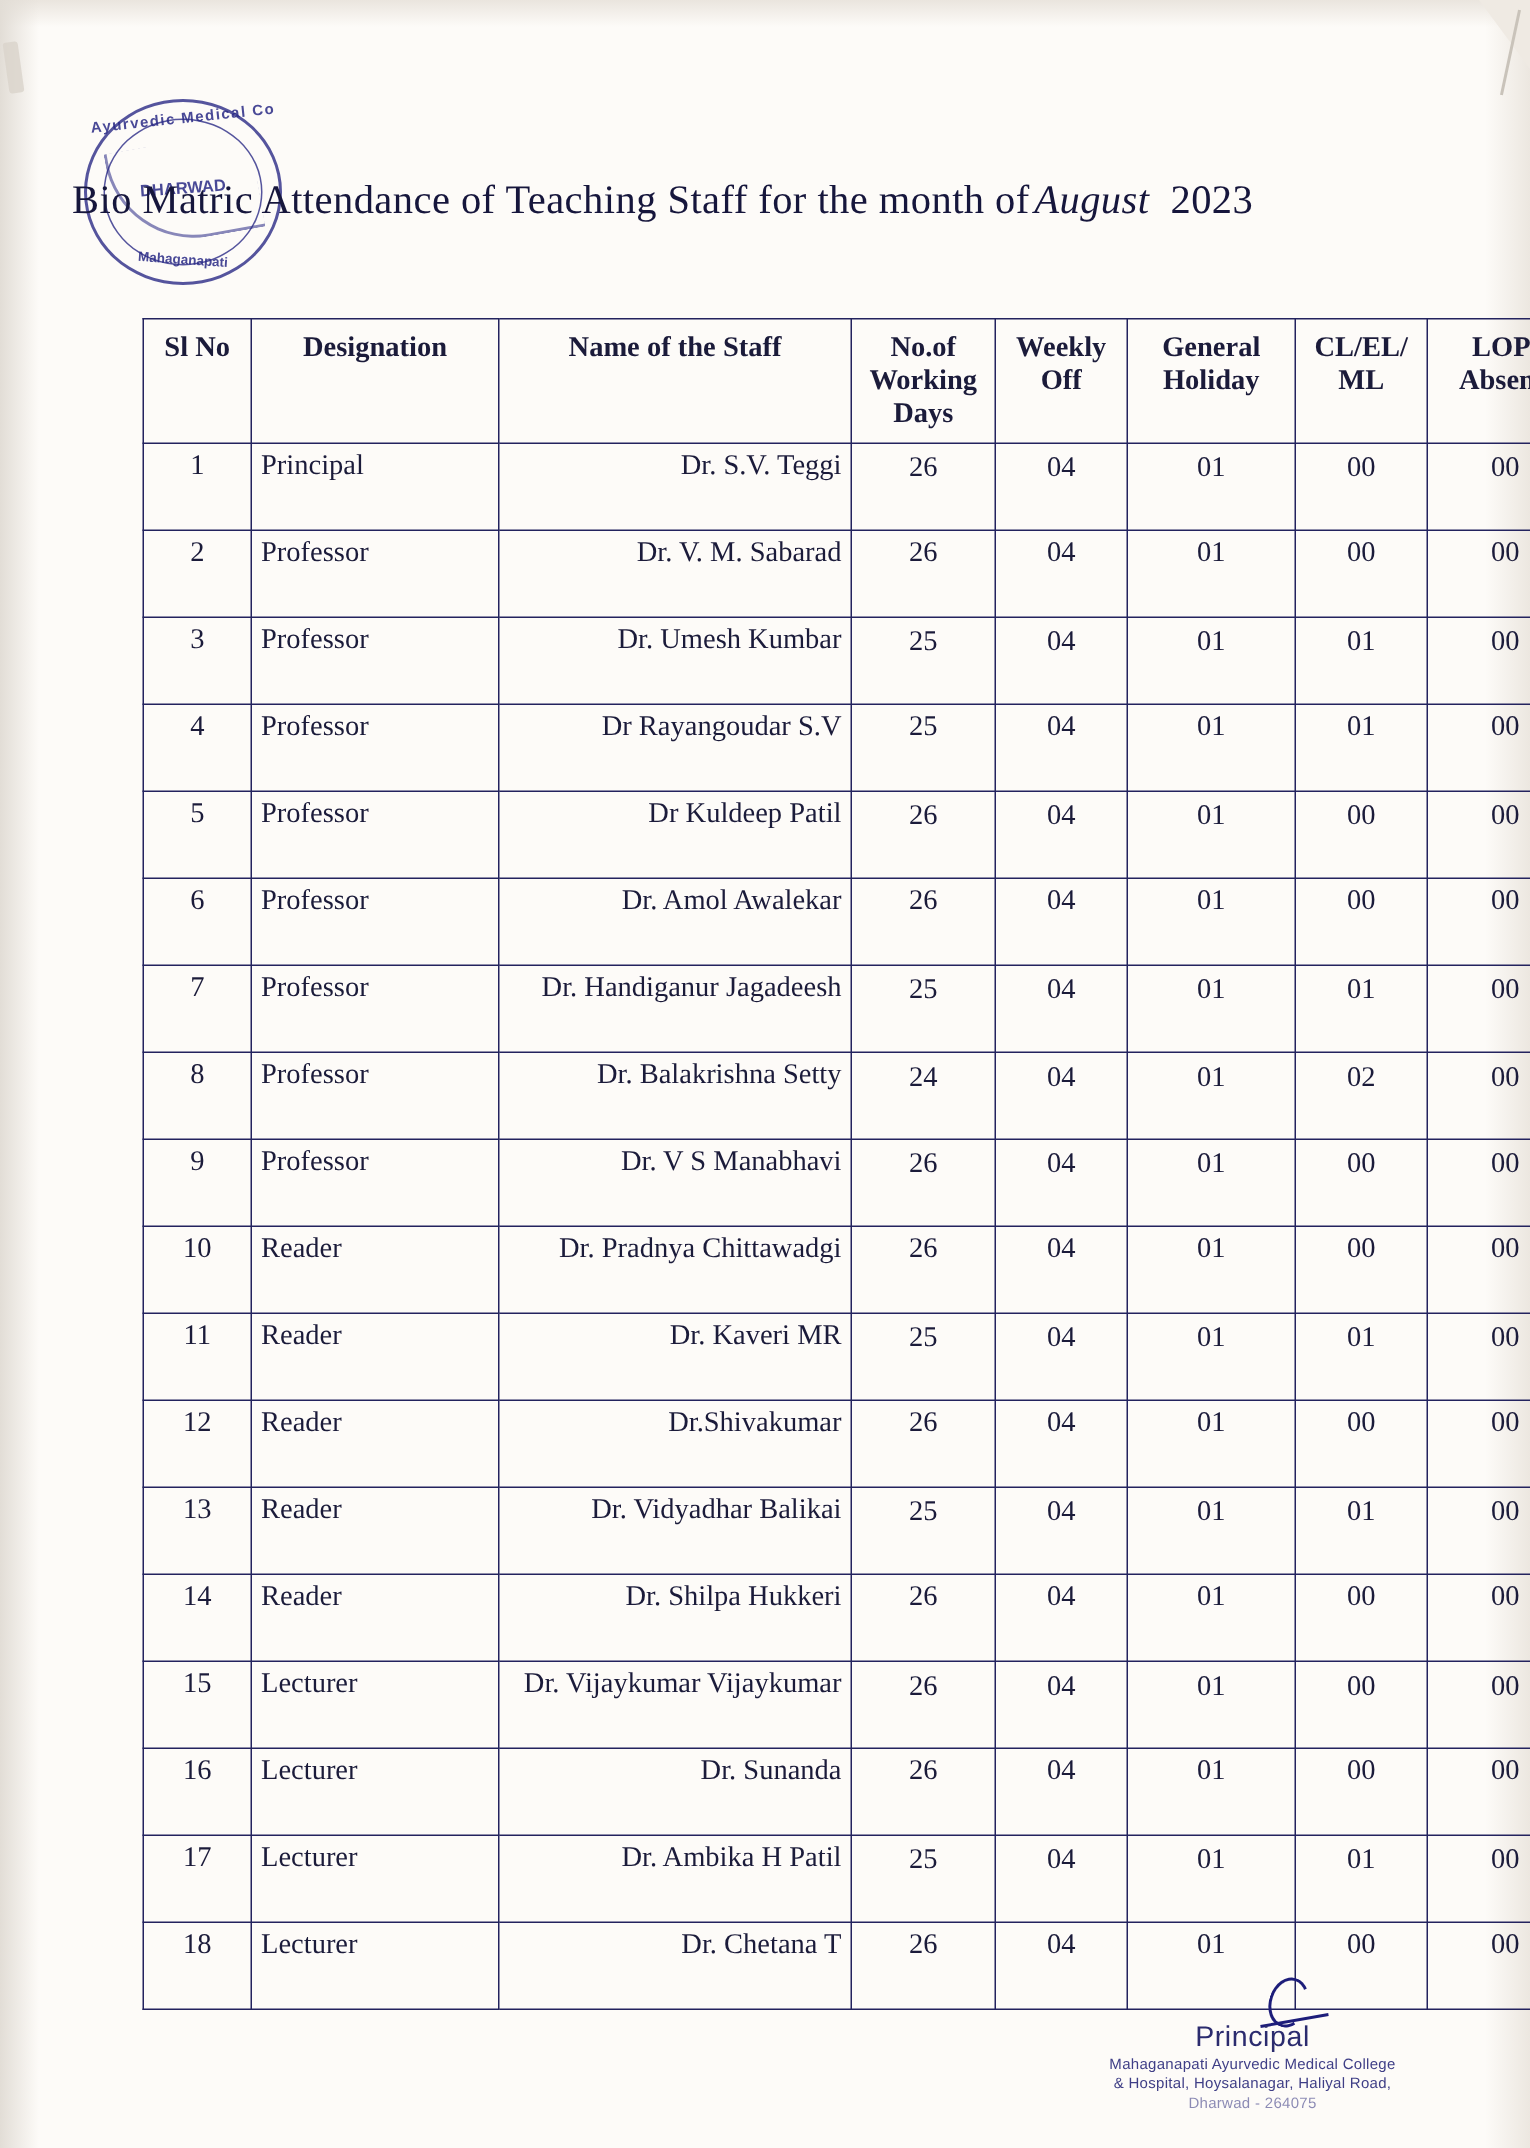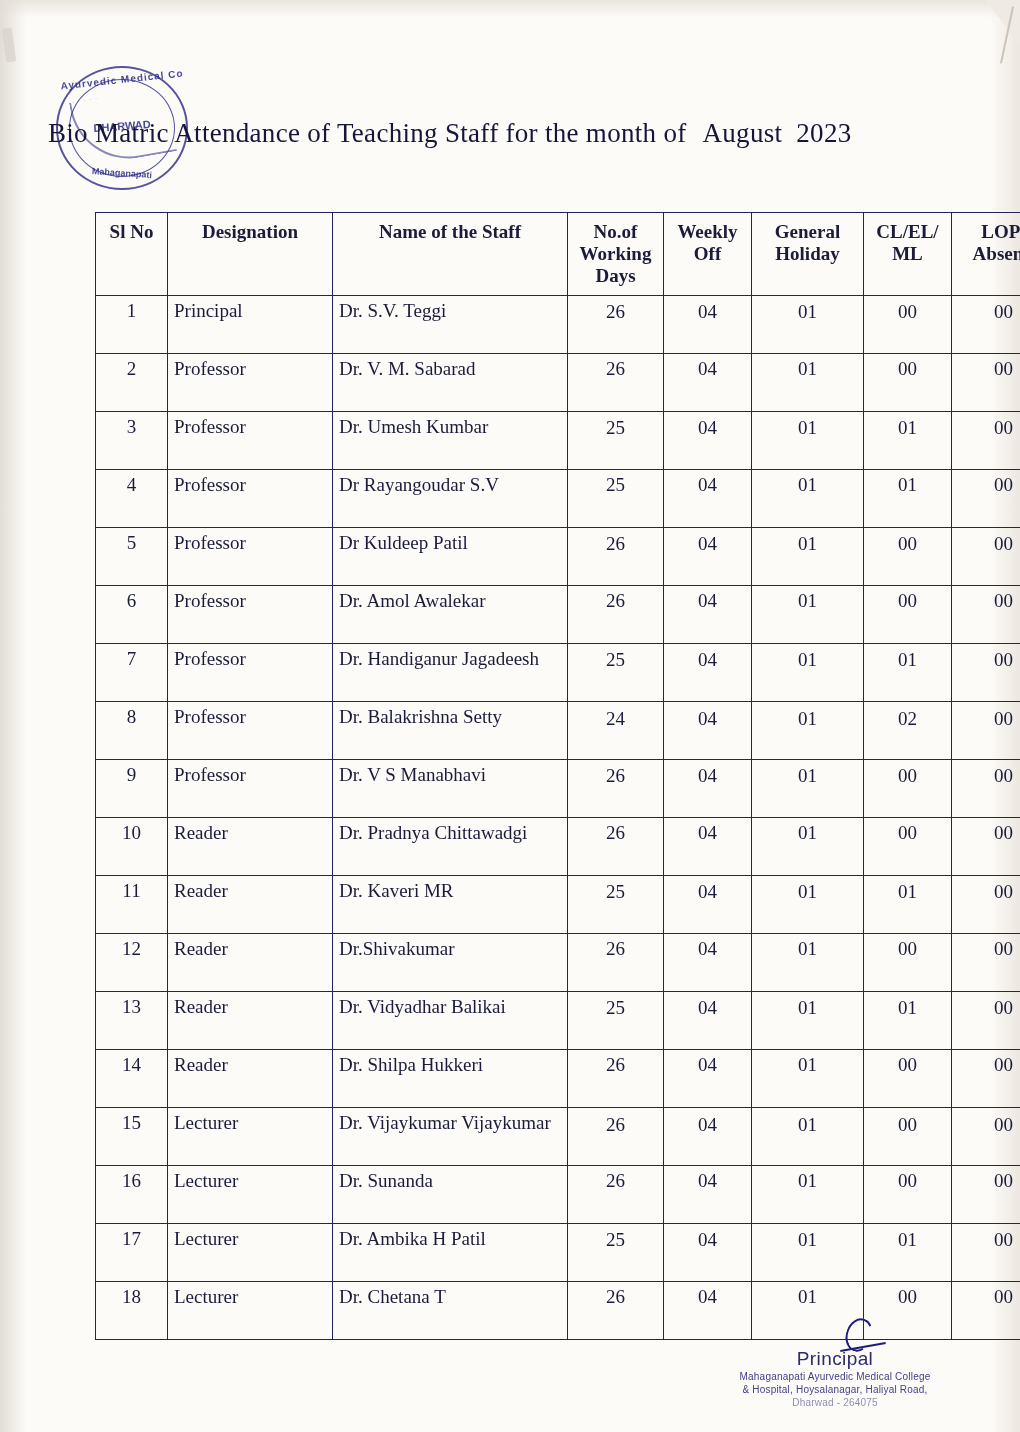--- a/index.html
+++ b/index.html
@@ -66,21 +66,21 @@
   
   .title {
     position: absolute;
     left: 48px;
     top: 118px;
     font-size: 27px;
     letter-spacing: .3px;
     white-space: nowrap;
     color: #16163c;
   }
-  .title .month { margin-left: 16px; }
+  .title .month { margin-left: 3px; font-style: italic; }
   .title .year { margin-left: 14px; }
 
   
   .seal {
     position: absolute;
     left: 56px;
     top: 66px;
     width: 132px;
     height: 124px;
     pointer-events: none;
@@ -168,21 +168,21 @@
   col.c-desig { width: 165px; }
   col.c-name  { width: 235px; }
   col.c-days  { width: 96px; }
   col.c-off   { width: 88px; }
   col.c-gen   { width: 112px; }
   col.c-cl    { width: 88px; }
   col.c-lop   { width: 104px; }
 
   td.sl   { text-align: center; font-size: 19px; }
   td.desig{ text-align: left; }
-  td.name { text-align: left; }
+  td.name { text-align: right; }
   td.num  { text-align: center; }
 
   tbody tr { height: 58px; }
 
   
   tbody tr:nth-child(odd) td.num { transform: translateY(1px); }
   tbody tr:nth-child(8) td.num  { transform: translateY(2px); }
   tbody tr:nth-child(15) td.num { transform: translateY(2px); }
 
   

